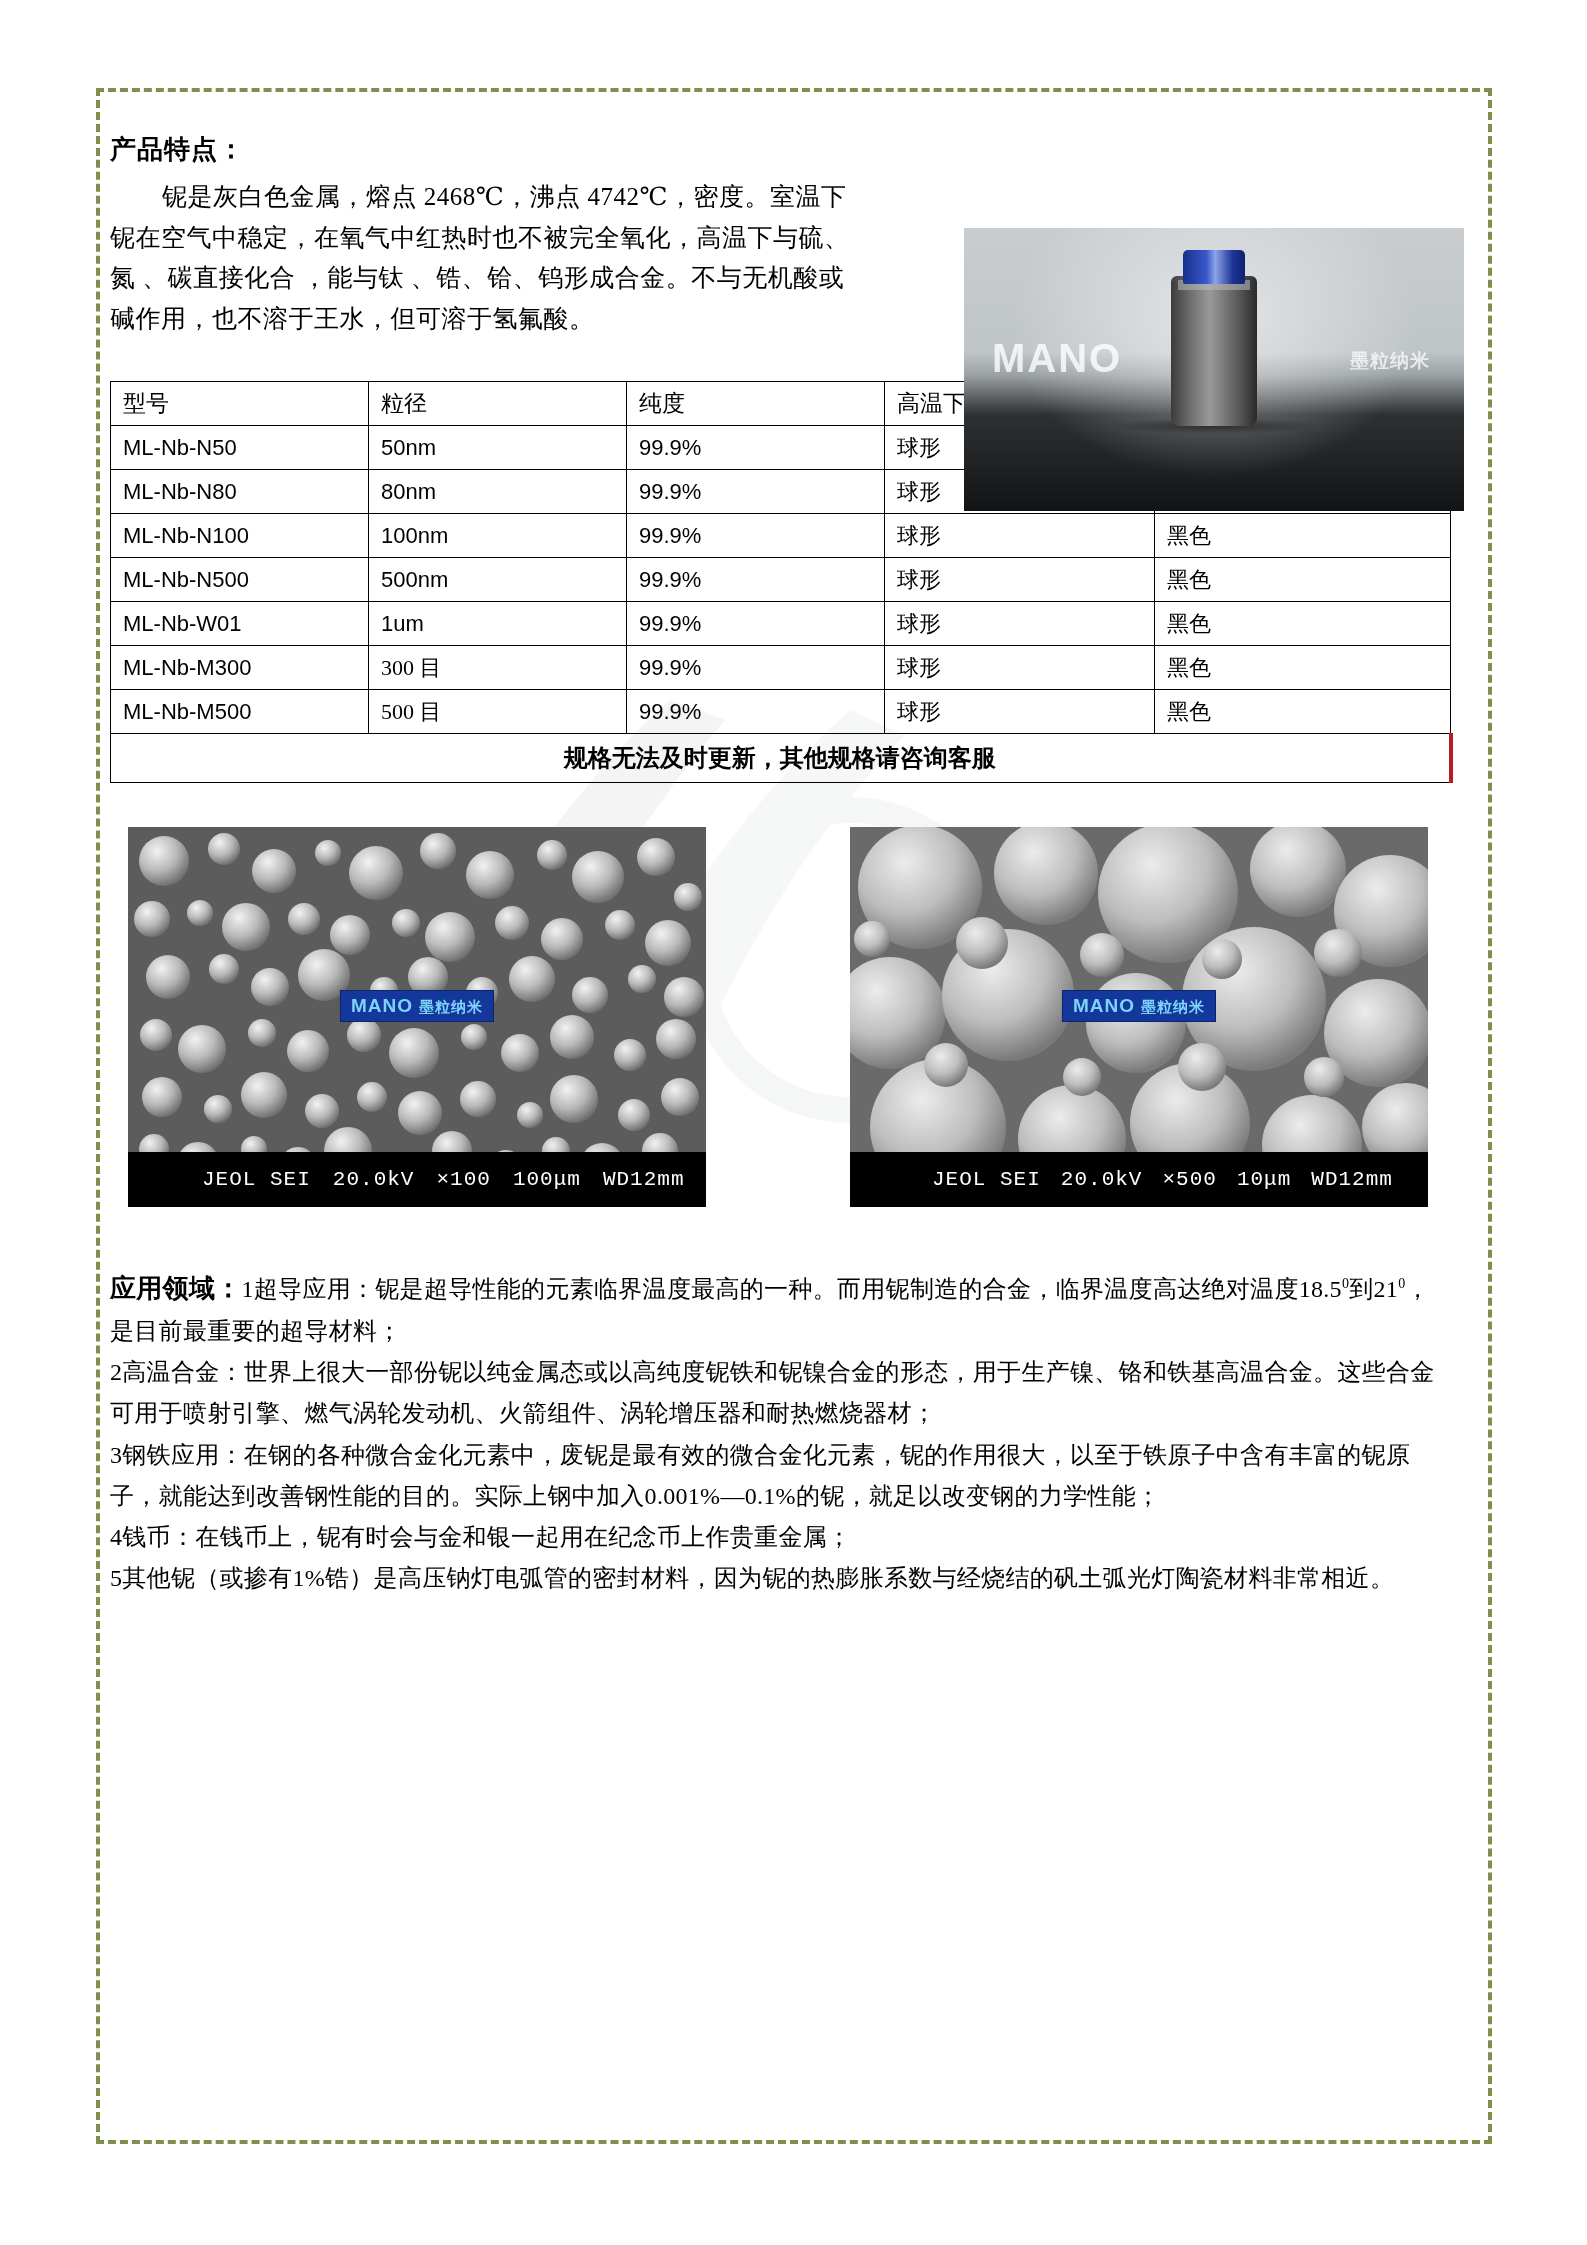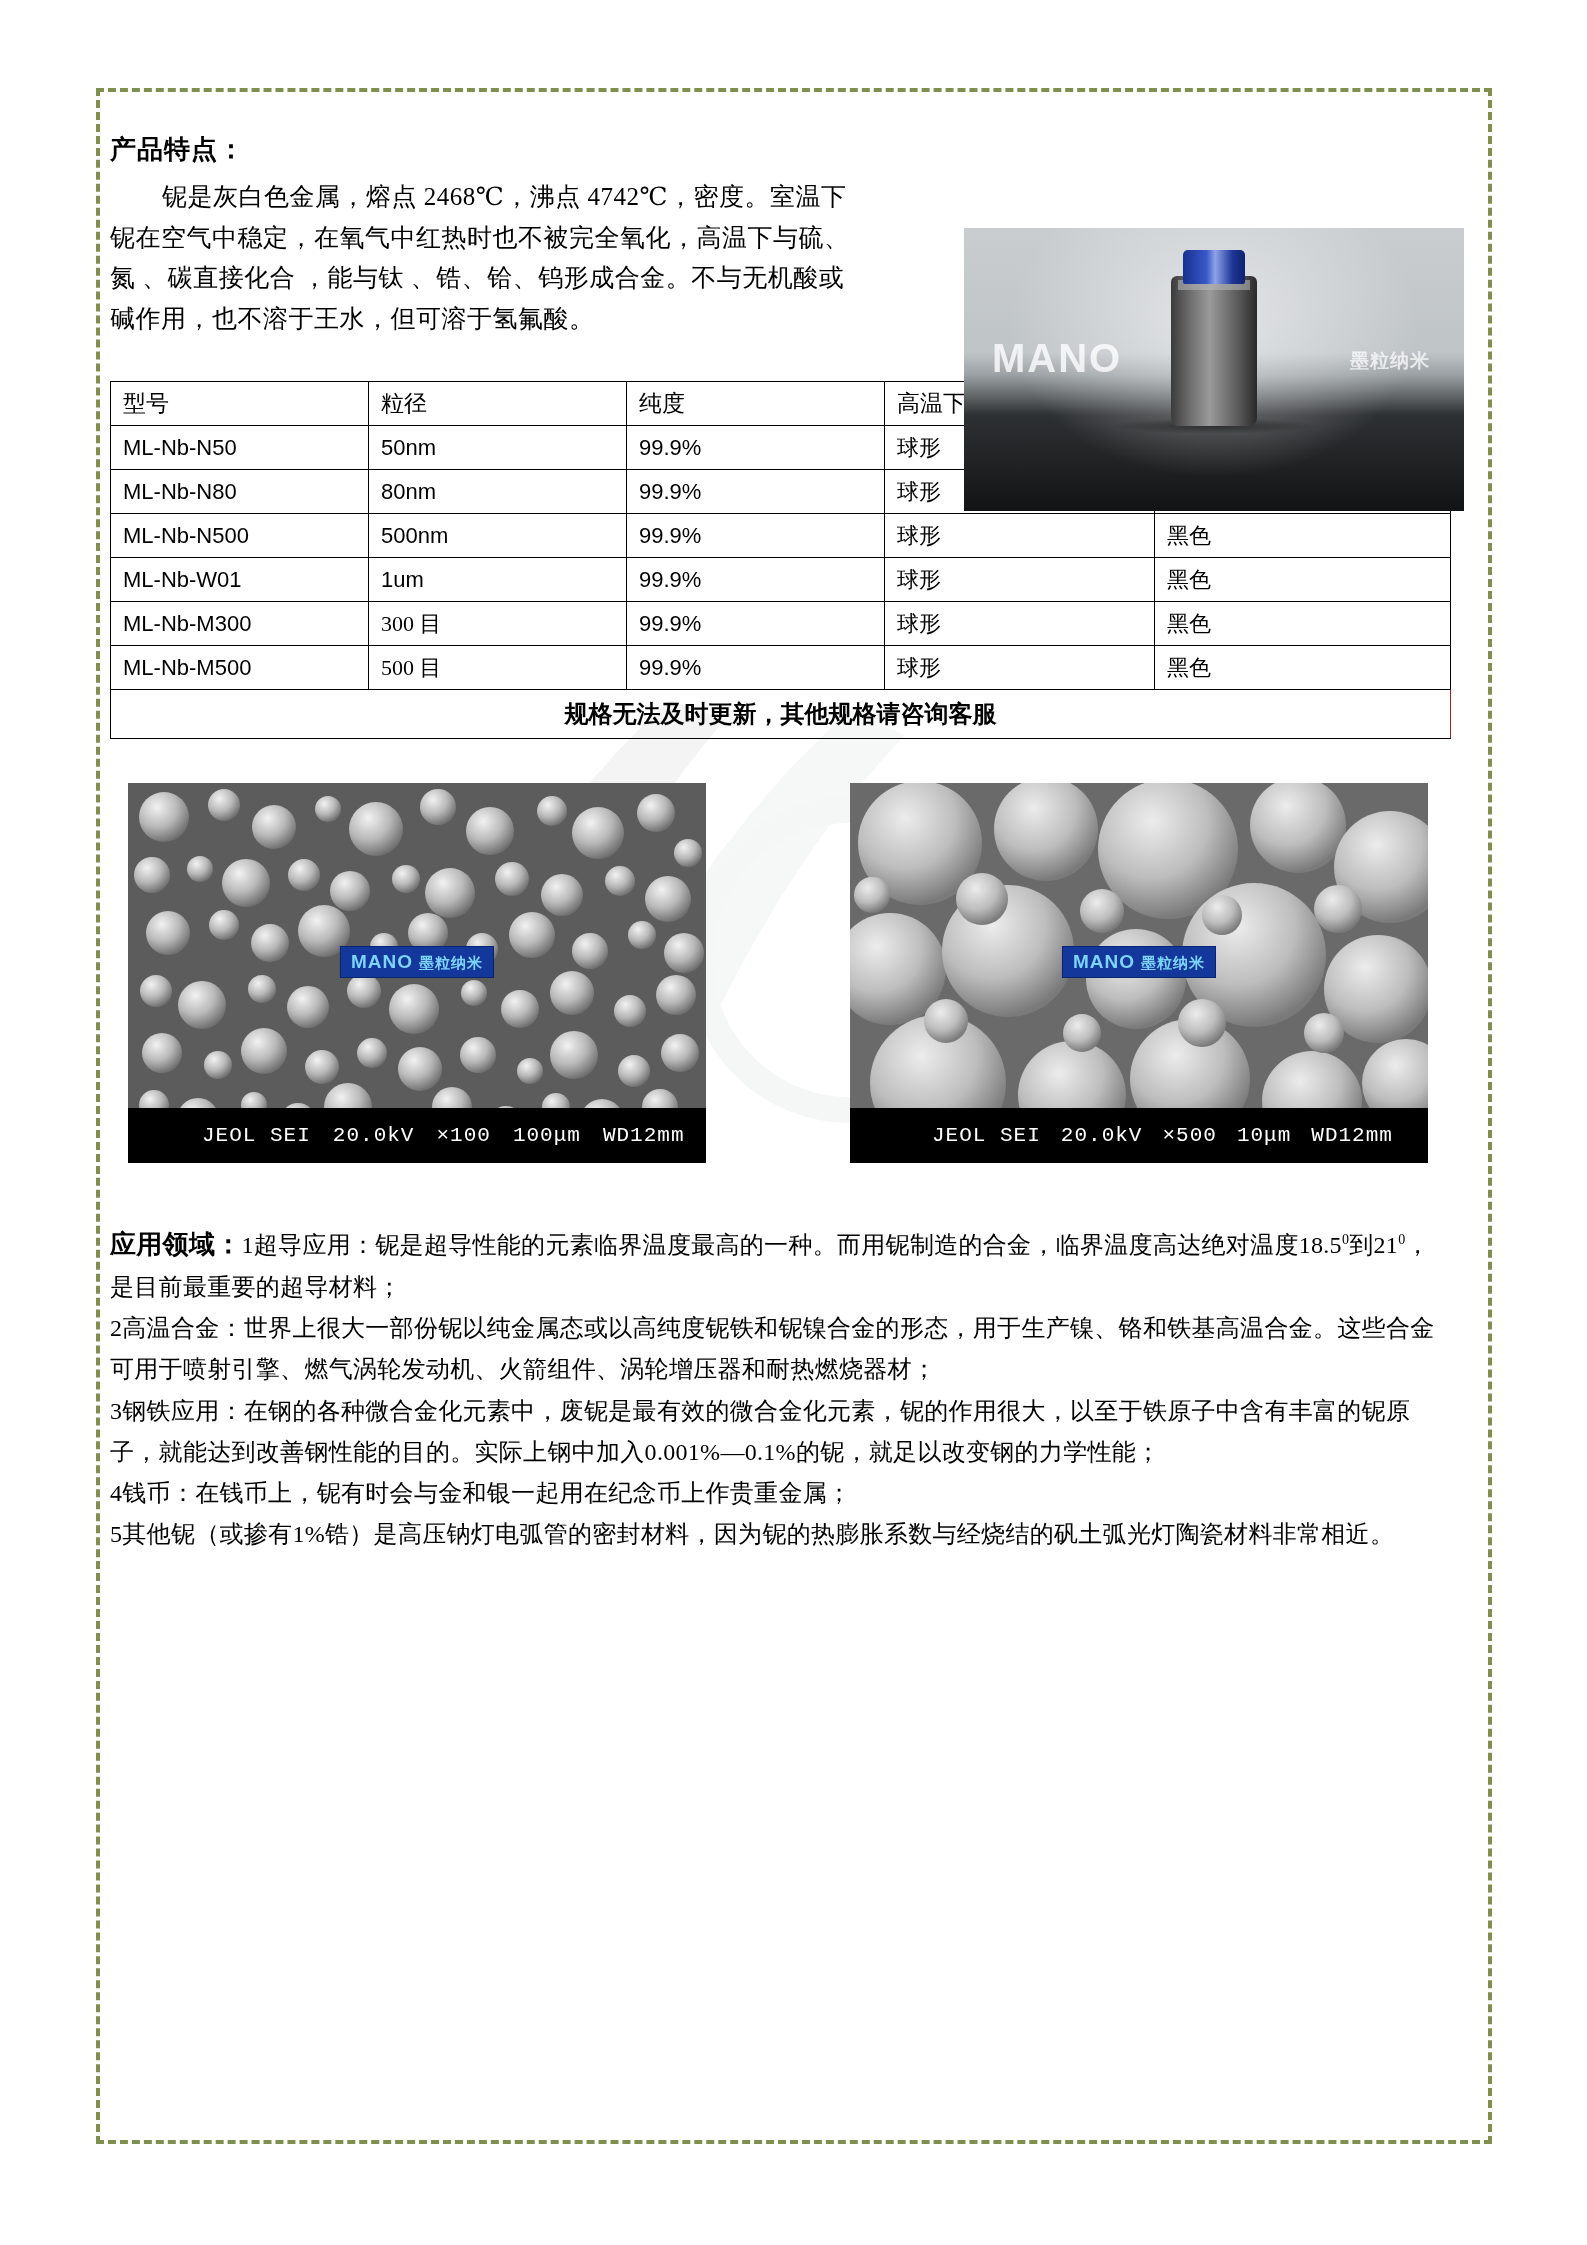--- a/index.html
+++ b/index.html
@@ -165,21 +165,21 @@
   table.spec td.cn {
     font-family: "Liberation Serif", "DejaVu Serif", serif;
   }
   table.spec tr.note td {
     text-align: center;
     font-family: "Liberation Sans", "DejaVu Sans", sans-serif;
     font-weight: bold;
     font-size: 24px;
     height: 48px;
     border-left: 1px solid #000;
-    border-right: 1px solid #b91c1c;
+    border-right: 4px solid #b91c1c;
   }
   col.c1 { width: 258px; }
   col.c2 { width: 258px; }
   col.c3 { width: 258px; }
   col.c4 { width: 270px; }
   col.c5 { width: 296px; }
 
   
   .sem-row {
     position: relative;
@@ -313,20 +313,27 @@
           <tr>
             <td>ML-Nb-N50</td>
             <td>50nm</td>
             <td>99.9%</td>
             <td class="cn">球形</td>
             <td class="cn">黑色</td>
           </tr>
           <tr>
             <td>ML-Nb-N80</td>
             <td>80nm</td>
+            <td>99.9%</td>
+            <td class="cn">球形</td>
+            <td class="cn">黑色</td>
+          </tr>
+          <tr>
+            <td>ML-Nb-N100</td>
+            <td>100nm</td>
             <td>99.9%</td>
             <td class="cn">球形</td>
             <td class="cn">黑色</td>
           </tr>
           <tr>
             <td>ML-Nb-N500</td>
             <td>500nm</td>
             <td>99.9%</td>
             <td class="cn">球形</td>
             <td class="cn">黑色</td>

